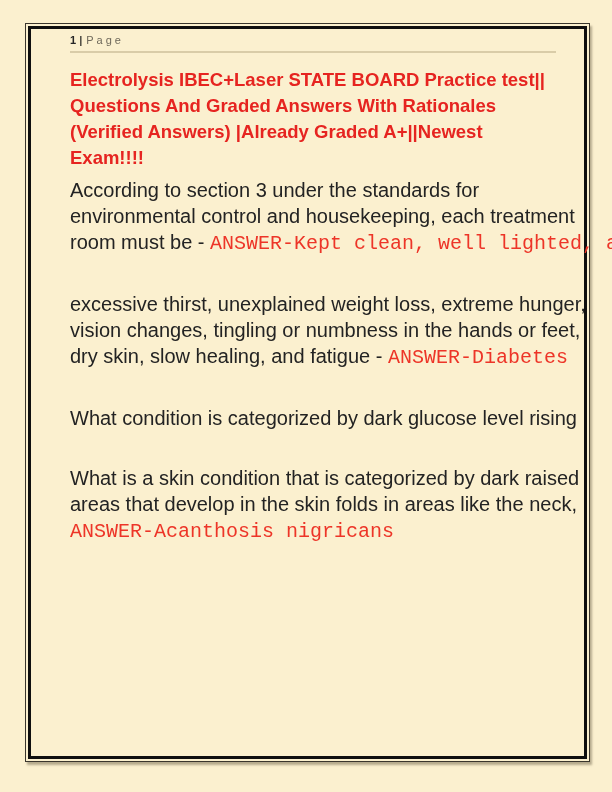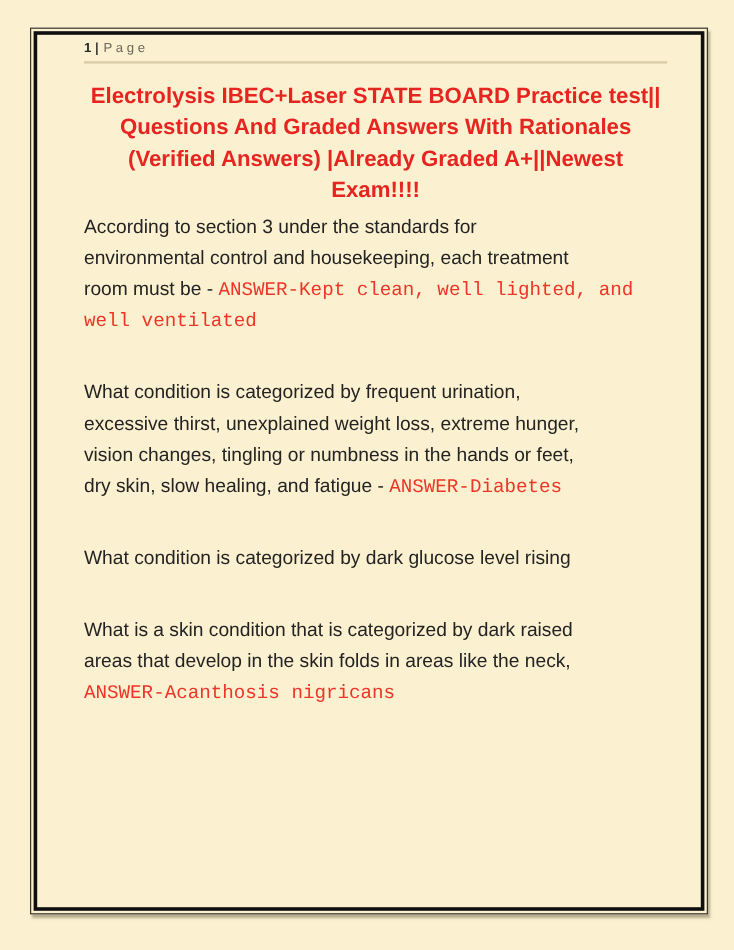--- a/index.html
+++ b/index.html
@@ -35,30 +35,29 @@
   .header .psep { margin: 0 4px 0 3px; color: #44413a; font-weight: 700; }
   .header .plabel { letter-spacing: 3px; }
   .header-rule {
     height: 0;
     border-bottom: 2px solid #d9cca8;
     margin-top: 4px;
   }
   .title {
     margin-top: 14px;
     margin-bottom: 6px;
-    text-align: center;
     font-weight: 700;
     font-size: 18.5px;
     line-height: 26px;
     color: var(--title-red, #e62420);
   }
   .title-line { white-space: nowrap; }
   .para {
     margin: 0 0 34px 0;
-    font-size: 16px;
+    font-size: 20px;
     line-height: 26px;
     color: var(--body-text, #232323);
   }
   .para .line { white-space: nowrap; }
   .seg-answer { color: var(--answer-red, #ed3528); font-family: Liberation Mono, monospace; }
 </style>
 </head>
 <body>
 
 <div class="frame-outer">
@@ -74,26 +73,24 @@
         <div class="title-line">Questions And Graded Answers With Rationales</div>
         <div class="title-line">(Verified Answers) |Already Graded A+||Newest</div>
         <div class="title-line">Exam!!!!</div>
       </div>
 
     <div id="content">
         <div class="para">
           <div class="line"><span class="seg-question">According to section 3 under the standards for</span></div>
           <div class="line"><span class="seg-question">environmental control and housekeeping, each treatment</span></div>
           <div class="line"><span class="seg-question">room must be - </span><span class="seg-answer">ANSWER-Kept clean, well lighted, and</span></div>
-          <div class="line"><span class="seg-answer">well ventilated</span></div>
         </div>
         <div class="para">
         </div>
         <div class="para">
-          <div class="line"><span class="seg-question">What condition is categorized by frequent urination,</span></div>
           <div class="line"><span class="seg-question">excessive thirst, unexplained weight loss, extreme hunger,</span></div>
           <div class="line"><span class="seg-question">vision changes, tingling or numbness in the hands or feet,</span></div>
           <div class="line"><span class="seg-question">dry skin, slow healing, and fatigue - </span><span class="seg-answer">ANSWER-Diabetes</span></div>
         </div>
         <div class="para">
           <div class="line"><span class="seg-question">What condition is categorized by dark glucose level rising</span></div>
         </div>
         <div class="para">
           <div class="line"><span class="seg-question">What is a skin condition that is categorized by dark raised</span></div>
           <div class="line"><span class="seg-question">areas that develop in the skin folds in areas like the neck,</span></div>

